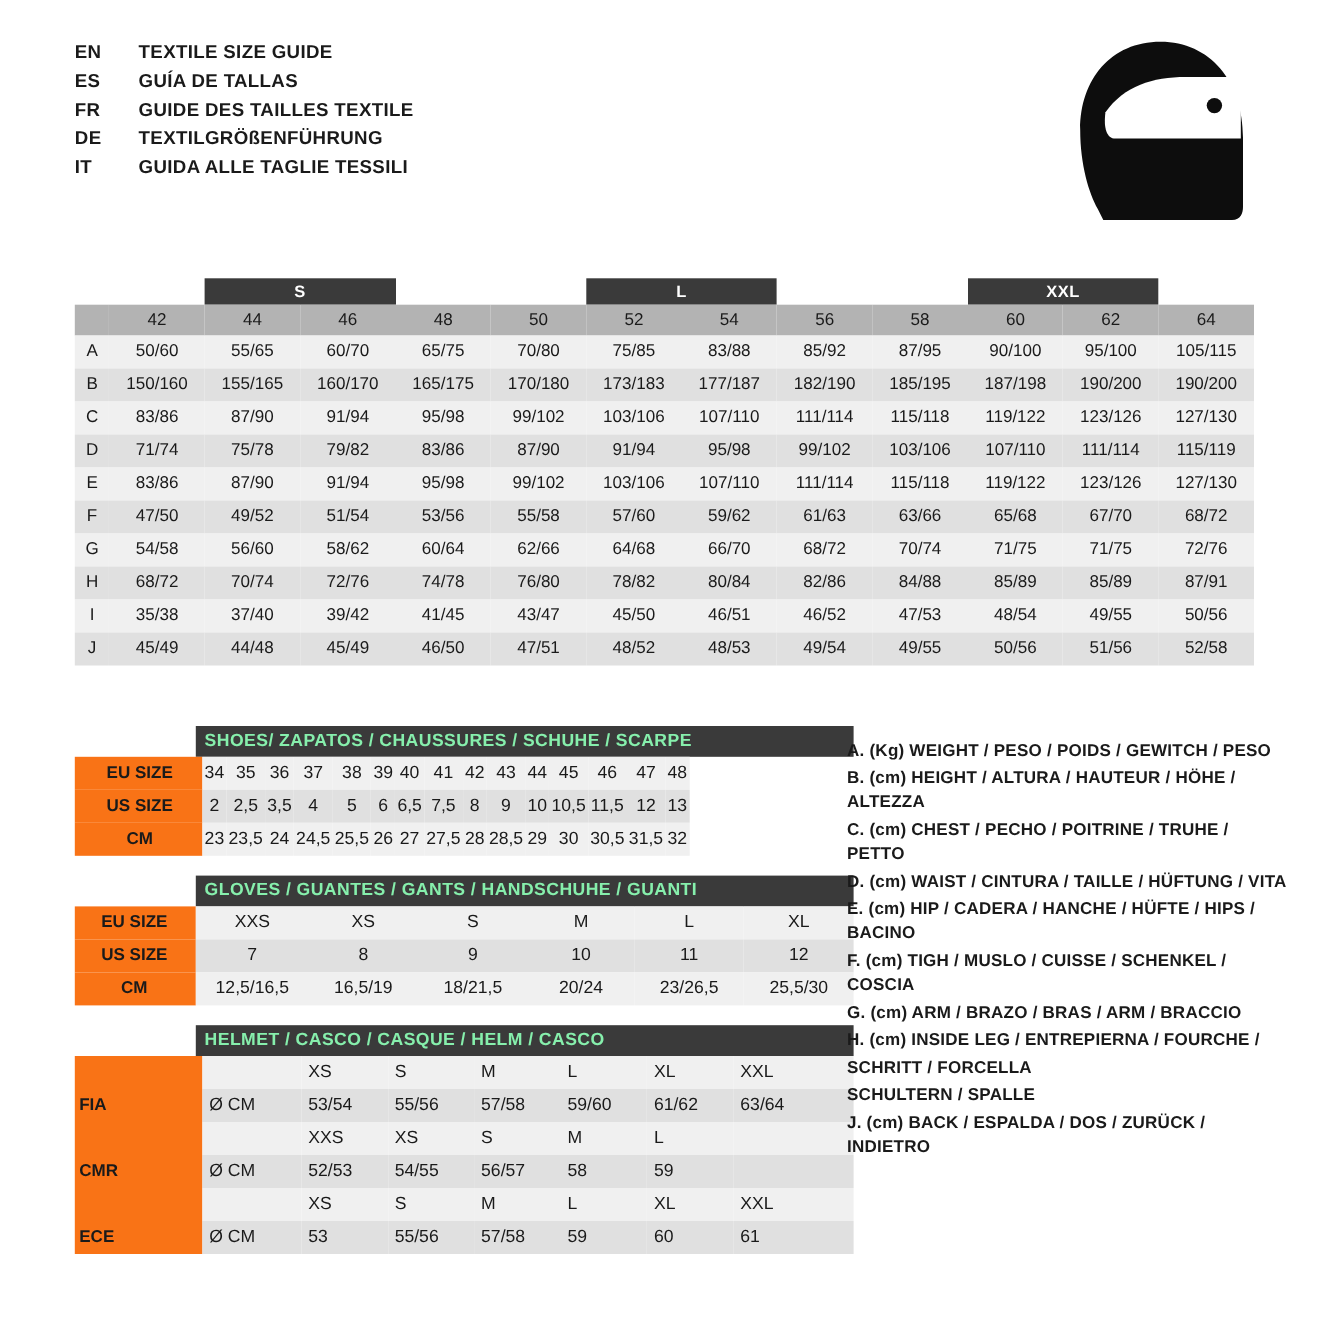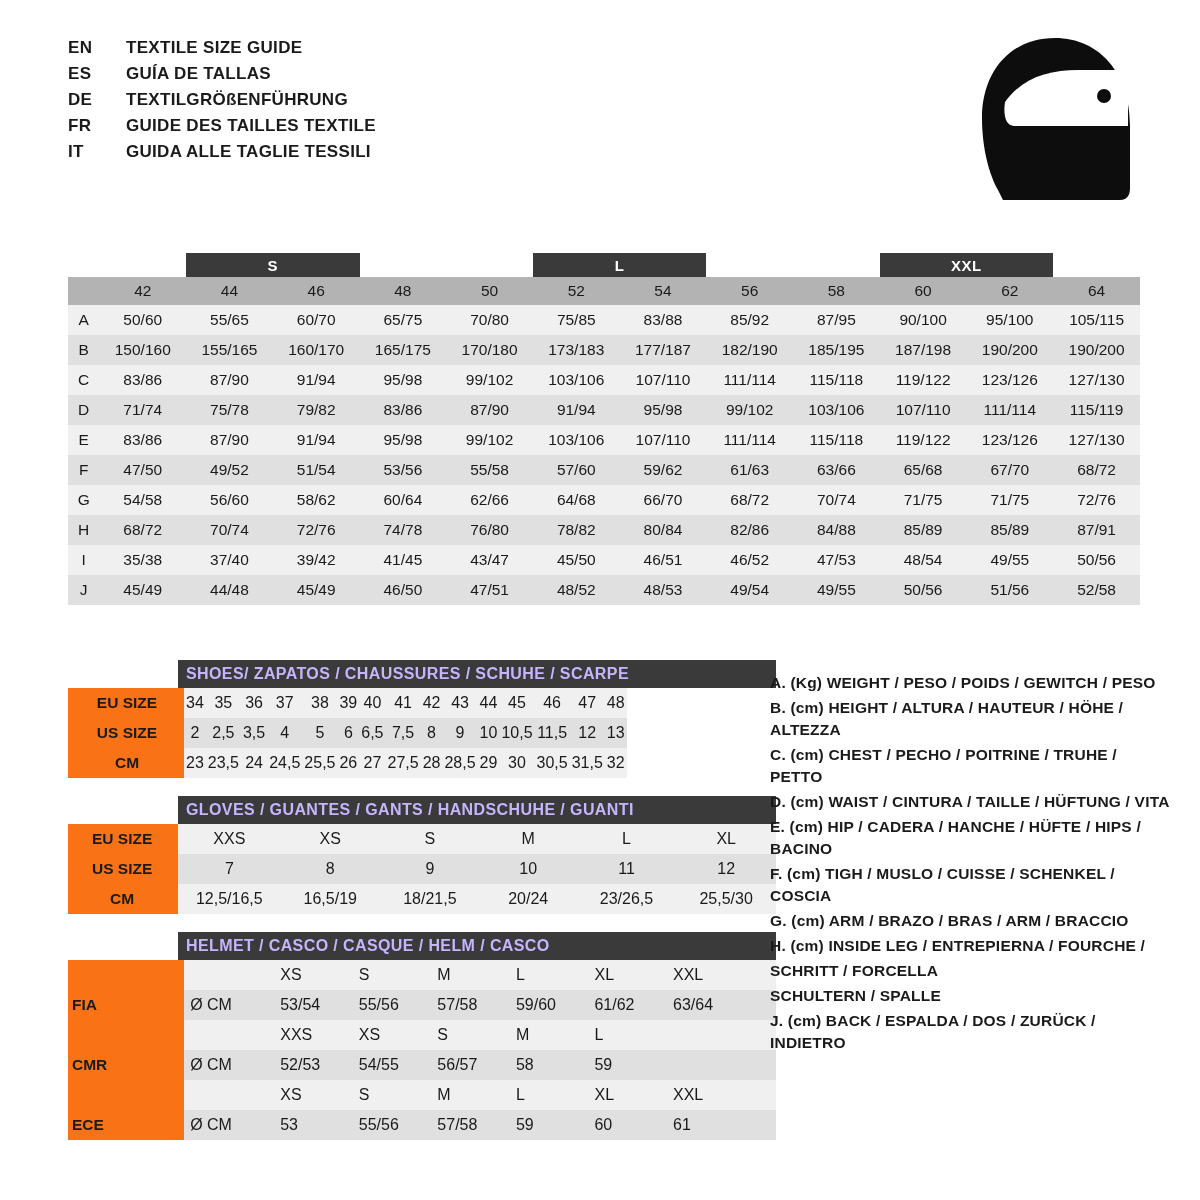--- a/index.html
+++ b/index.html
@@ -37,21 +37,21 @@
   .rowlab{width:36px;font-weight:bold;text-align:center;font-size:15.5px;}
   tr.light td{background:#f0f0f0;}
   tr.dark td{background:#e0e0e0;}
   .colw{width:94px;}
 
   
   .bottom{position:absolute;left:68px;top:660px;width:1072px;}
 
   .sec{position:relative;margin-bottom:0;}
   .sec-title{
-    background:#3a3a3a;color:#c4b5fd;font-weight:bold;font-size:16px;
+    background:#3a3a3a;color:#86efac;font-weight:bold;font-size:16px;
     letter-spacing:.4px;padding:4px 8px;height:20px;line-height:20px;
   }
   .mini table{border-collapse:collapse;}
   .mini td{font-size:16px;height:30px;padding:0;white-space:nowrap;}
   .mini .lbl{font-weight:bold;font-size:15.5px;width:110px;padding-left:4px;background:#fff;}
   .mini tr.light td{background:#f0f0f0;}
   .mini tr.dark td{background:#e0e0e0;}
   .mini tr.light td.lbl,.mini tr.dark td.lbl{background:#f97316;}
 
   .left-col{position:absolute;left:0;top:0;width:708px;}
@@ -71,26 +71,26 @@
   <div class="lang-block">
     <div class="lang-row">
       <span class="lang-code">EN</span>
       <span class="lang-text">TEXTILE SIZE GUIDE</span>
     </div>
     <div class="lang-row">
       <span class="lang-code">ES</span>
       <span class="lang-text">GUÍA DE TALLAS</span>
     </div>
     <div class="lang-row">
+      <span class="lang-code">FR</span>
+      <span class="lang-text">GUIDE DES TAILLES TEXTILE</span>
+    </div>
+    <div class="lang-row">
       <span class="lang-code">DE</span>
       <span class="lang-text">TEXTILGRÖßENFÜHRUNG</span>
-    </div>
-    <div class="lang-row">
-      <span class="lang-code">FR</span>
-      <span class="lang-text">GUIDE DES TAILLES TEXTILE</span>
     </div>
     <div class="lang-row">
       <span class="lang-code">IT</span>
       <span class="lang-text">GUIDA ALLE TAGLIE TESSILI</span>
     </div>
   </div>
 
   <div class="helmet">
     <svg width="170" height="180" viewBox="0 0 170 180" xmlns="http://www.w3.org/2000/svg">
       <path d="M85 8 C40 8 12 42 12 88 C12 120 20 146 28 160 L33 170 L150 170 C158 170 160 164 160 158 L160 95 C160 44 130 8 85 8 Z" fill="#0d0d0d"></path>

